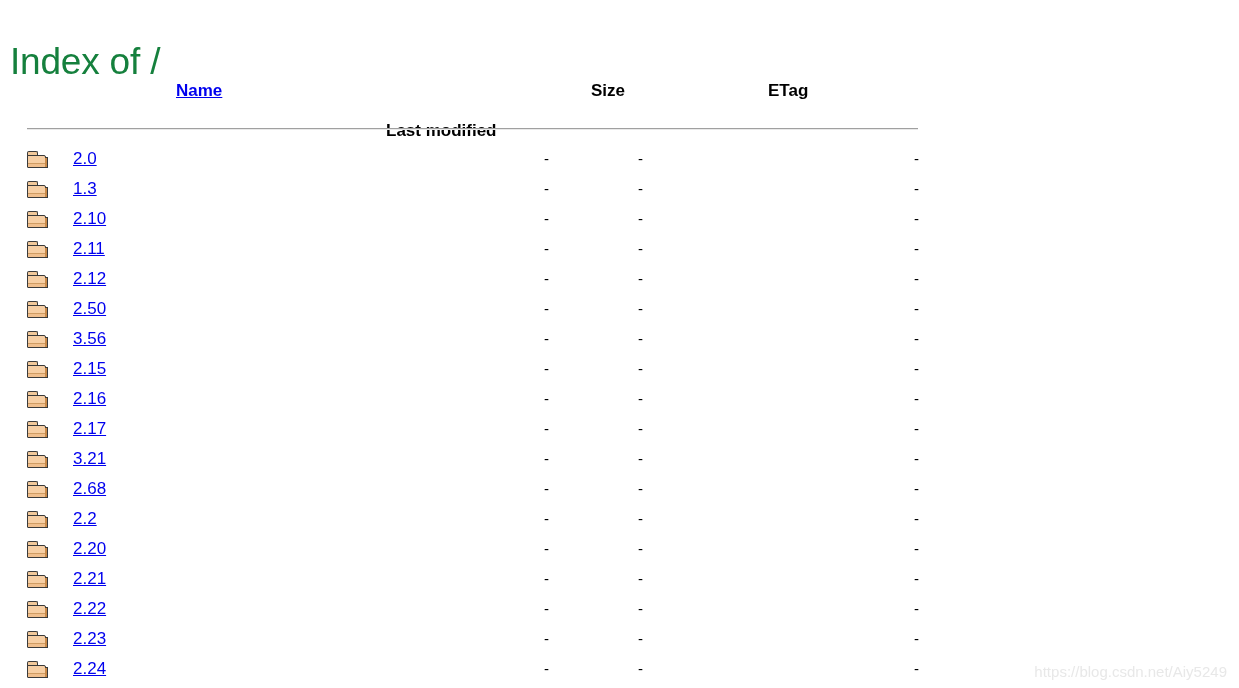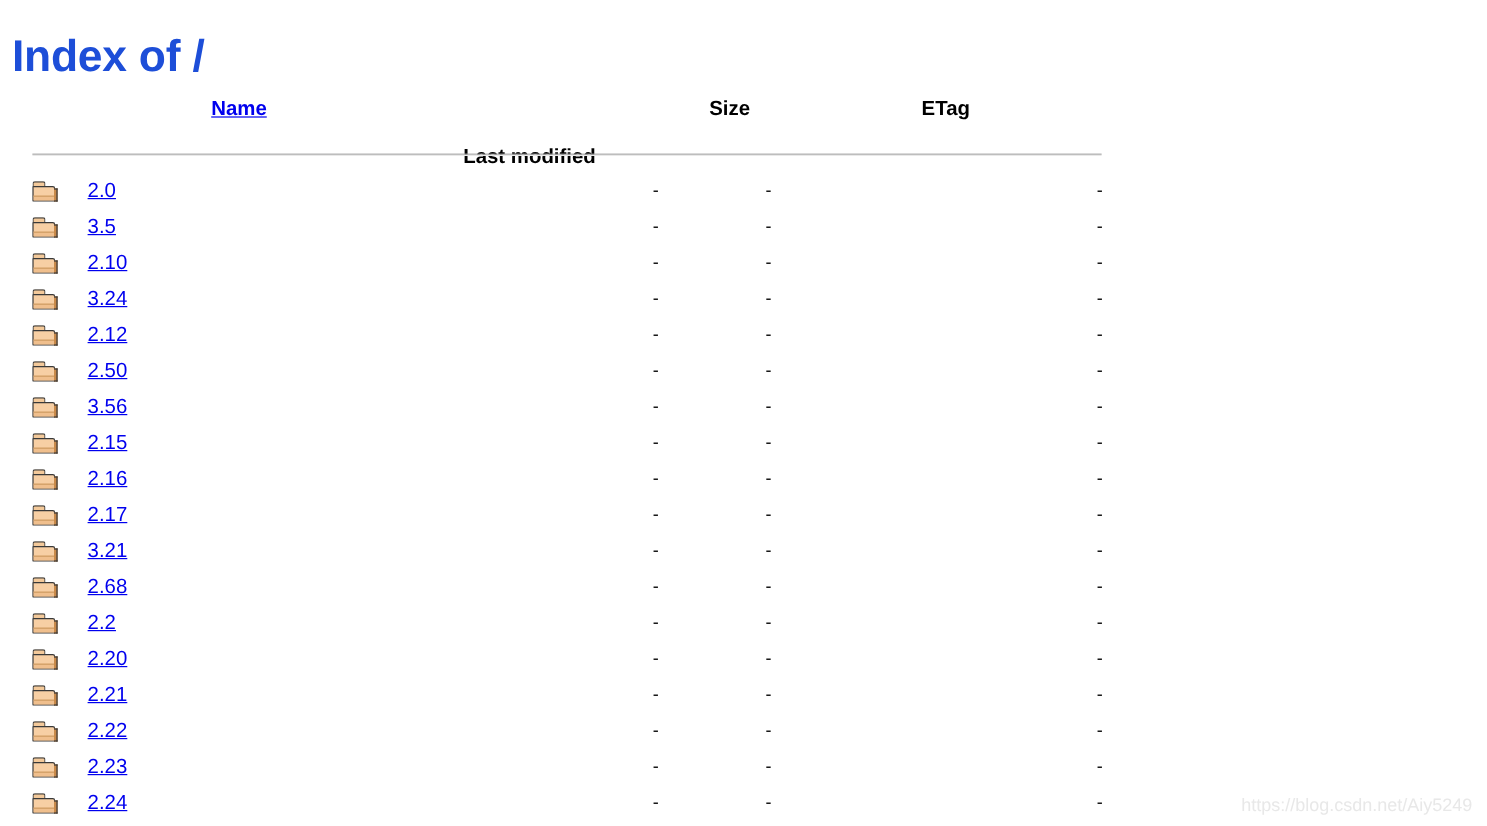--- a/index.html
+++ b/index.html
@@ -14,26 +14,26 @@
     overflow: hidden;
     position: relative;
     font-family: "Liberation Sans", "DejaVu Sans", sans-serif;
     color: #000000;
   }
 
   
   .page-title {
     position: absolute;
     left: 10px;
-    top: 0;
+    top: 15px;
     font-size: 37px;
     line-height: 44px;
-    font-weight: bold;
+    font-weight: normal;
     letter-spacing: -0.2px;
-    color: #1d4ed8;
+    color: #15803d;
     white-space: nowrap;
   }
 
   
   .listing {
     position: absolute;
     left: 0;
     top: 78px;
     width: 1239px;
   }
@@ -202,21 +202,21 @@
         <span class="cell-dash dash-size">-</span>
         <span class="cell-dash dash-etag">-</span>
       </div>
       <div class="row">
         <span class="folder-icon">
           <span class="tab"></span>
           <span class="body"></span>
           <span class="flap"></span>
           <span class="shade"></span>
         </span>
-        <a class="row-name" href="#">3.5</a>
+        <a class="row-name" href="#">1.3</a>
         <span class="cell-dash dash-modified">-</span>
         <span class="cell-dash dash-size">-</span>
         <span class="cell-dash dash-etag">-</span>
       </div>
       <div class="row">
         <span class="folder-icon">
           <span class="tab"></span>
           <span class="body"></span>
           <span class="flap"></span>
           <span class="shade"></span>
@@ -226,21 +226,21 @@
         <span class="cell-dash dash-size">-</span>
         <span class="cell-dash dash-etag">-</span>
       </div>
       <div class="row">
         <span class="folder-icon">
           <span class="tab"></span>
           <span class="body"></span>
           <span class="flap"></span>
           <span class="shade"></span>
         </span>
-        <a class="row-name" href="#">3.24</a>
+        <a class="row-name" href="#">2.11</a>
         <span class="cell-dash dash-modified">-</span>
         <span class="cell-dash dash-size">-</span>
         <span class="cell-dash dash-etag">-</span>
       </div>
       <div class="row">
         <span class="folder-icon">
           <span class="tab"></span>
           <span class="body"></span>
           <span class="flap"></span>
           <span class="shade"></span>

